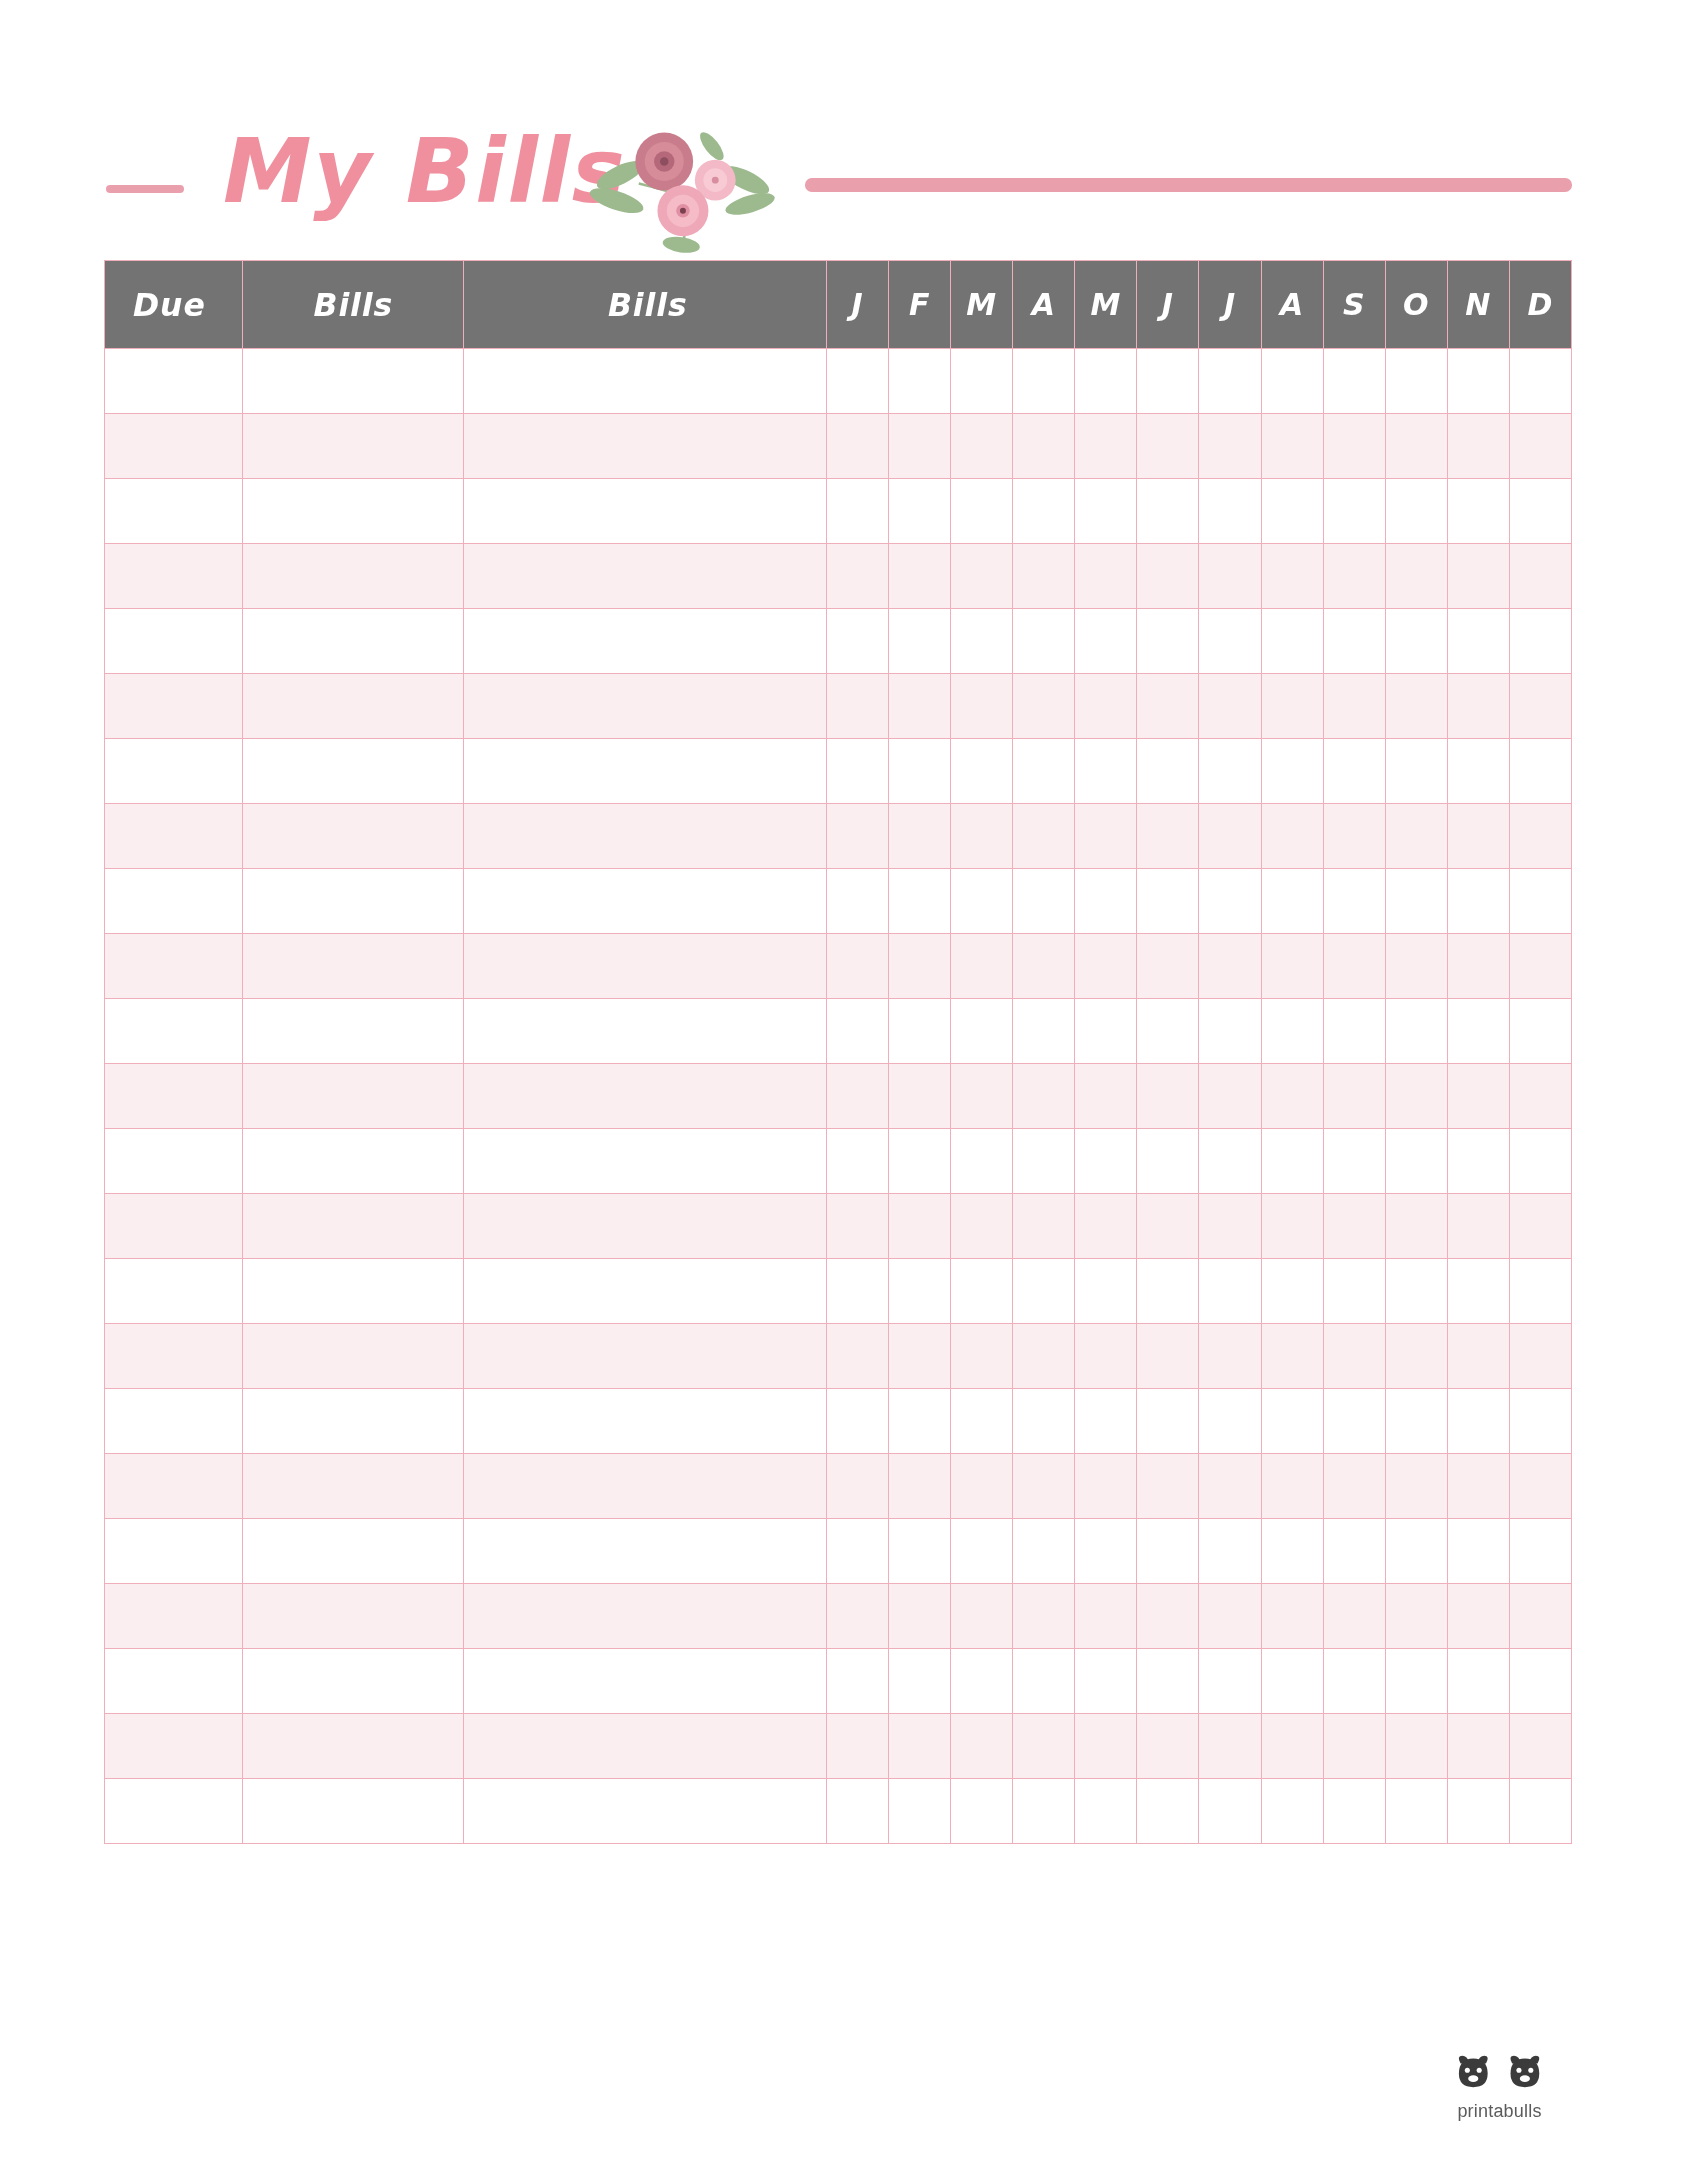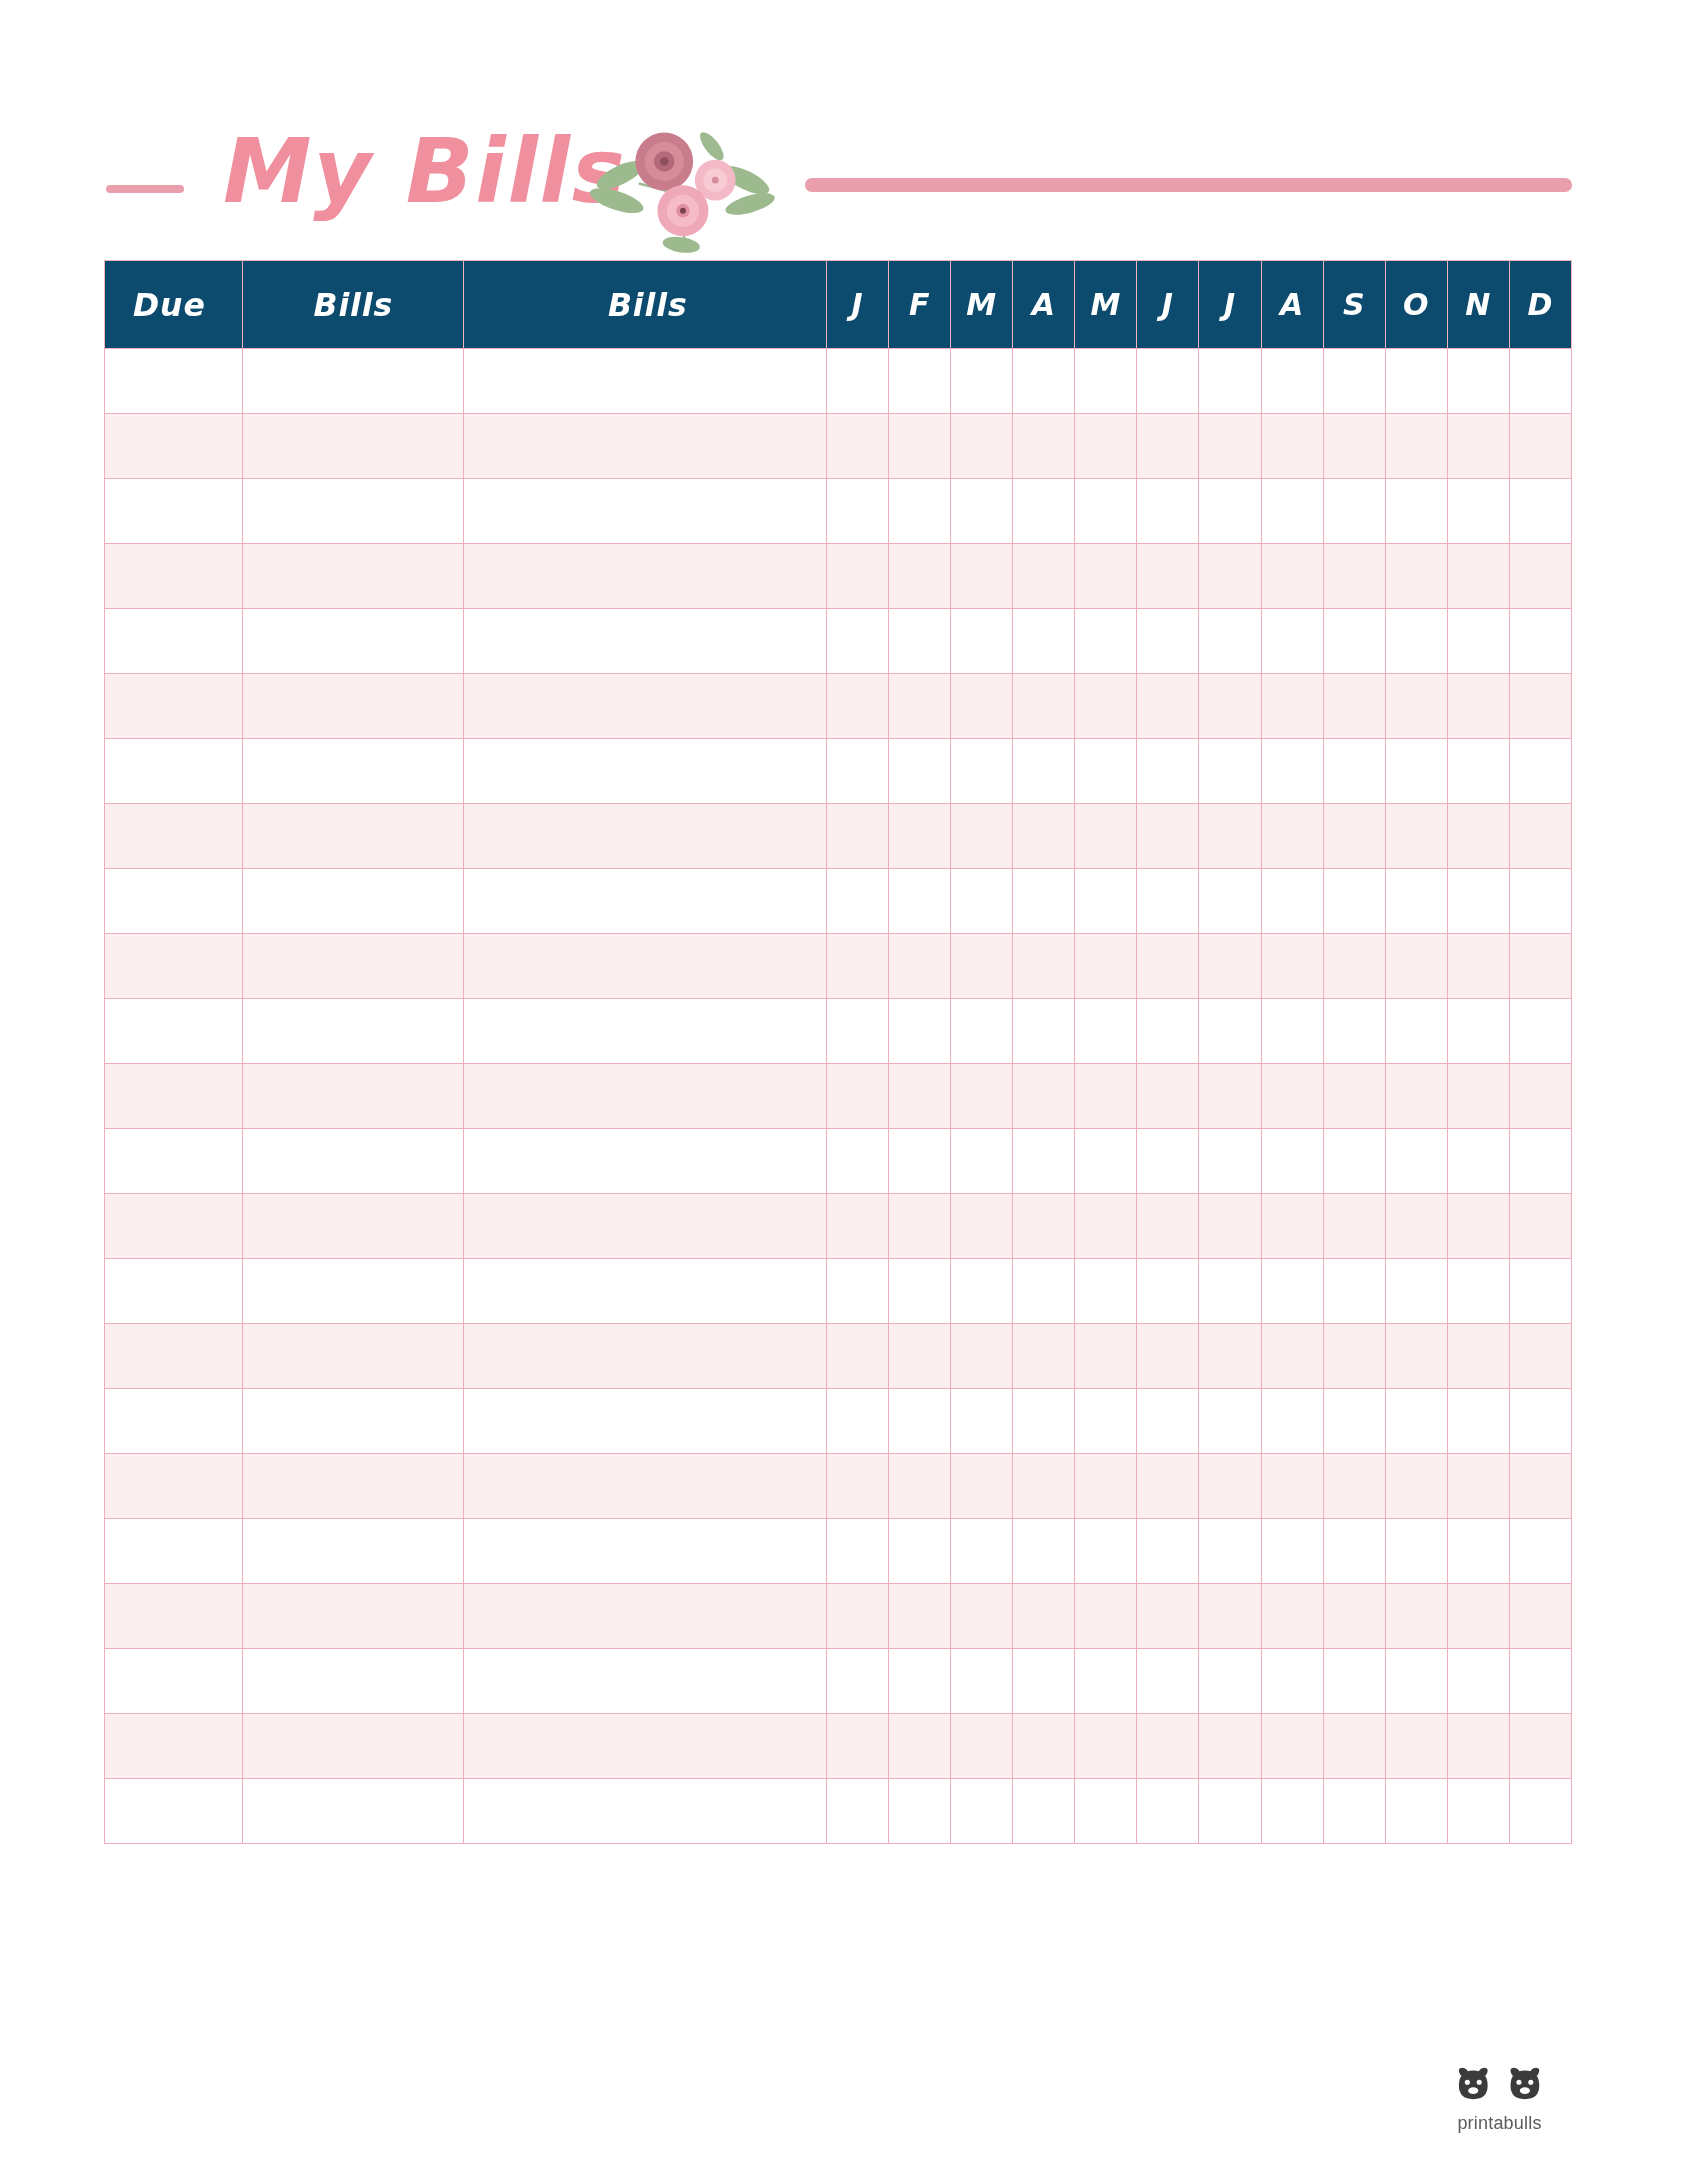--- a/index.html
+++ b/index.html
@@ -77,21 +77,21 @@
   table.bills {
     border-collapse: collapse;
     width: 1468px;
     table-layout: fixed;
   }
   table.bills th, table.bills td {
     border: 1.7px solid #eeafbb;
     padding: 0;
   }
   thead tr th {
-    background: #0c4a6e;
+    background: #737373;
     border-color: #e9a3b0;
     height: 88px;
     color: #ffffff;
     font-family: "DejaVu Sans", sans-serif;
     font-style: italic;
     font-weight: 700;
     font-size: 31.5px;
     letter-spacing: 0.9px;
   }
   th.due    { width: 138px; }
@@ -105,21 +105,21 @@
   th.mon   > span { display:block; text-align:center; }
 
   tbody tr { height: 65px; }
   tbody tr.alt td { background: #fbeef1; }
   tbody tr.plain td { background: #ffffff; }
 
   
   .brand {
     position: absolute;
     right: 109px;
-    bottom: 36px;
+    bottom: 48px;
     width: 153px;
     height: 78px;
     text-align: center;
   }
   .brand .dogs {
     font-size: 0;
     line-height: 0;
     height: 44px;
     display: block;
   }

